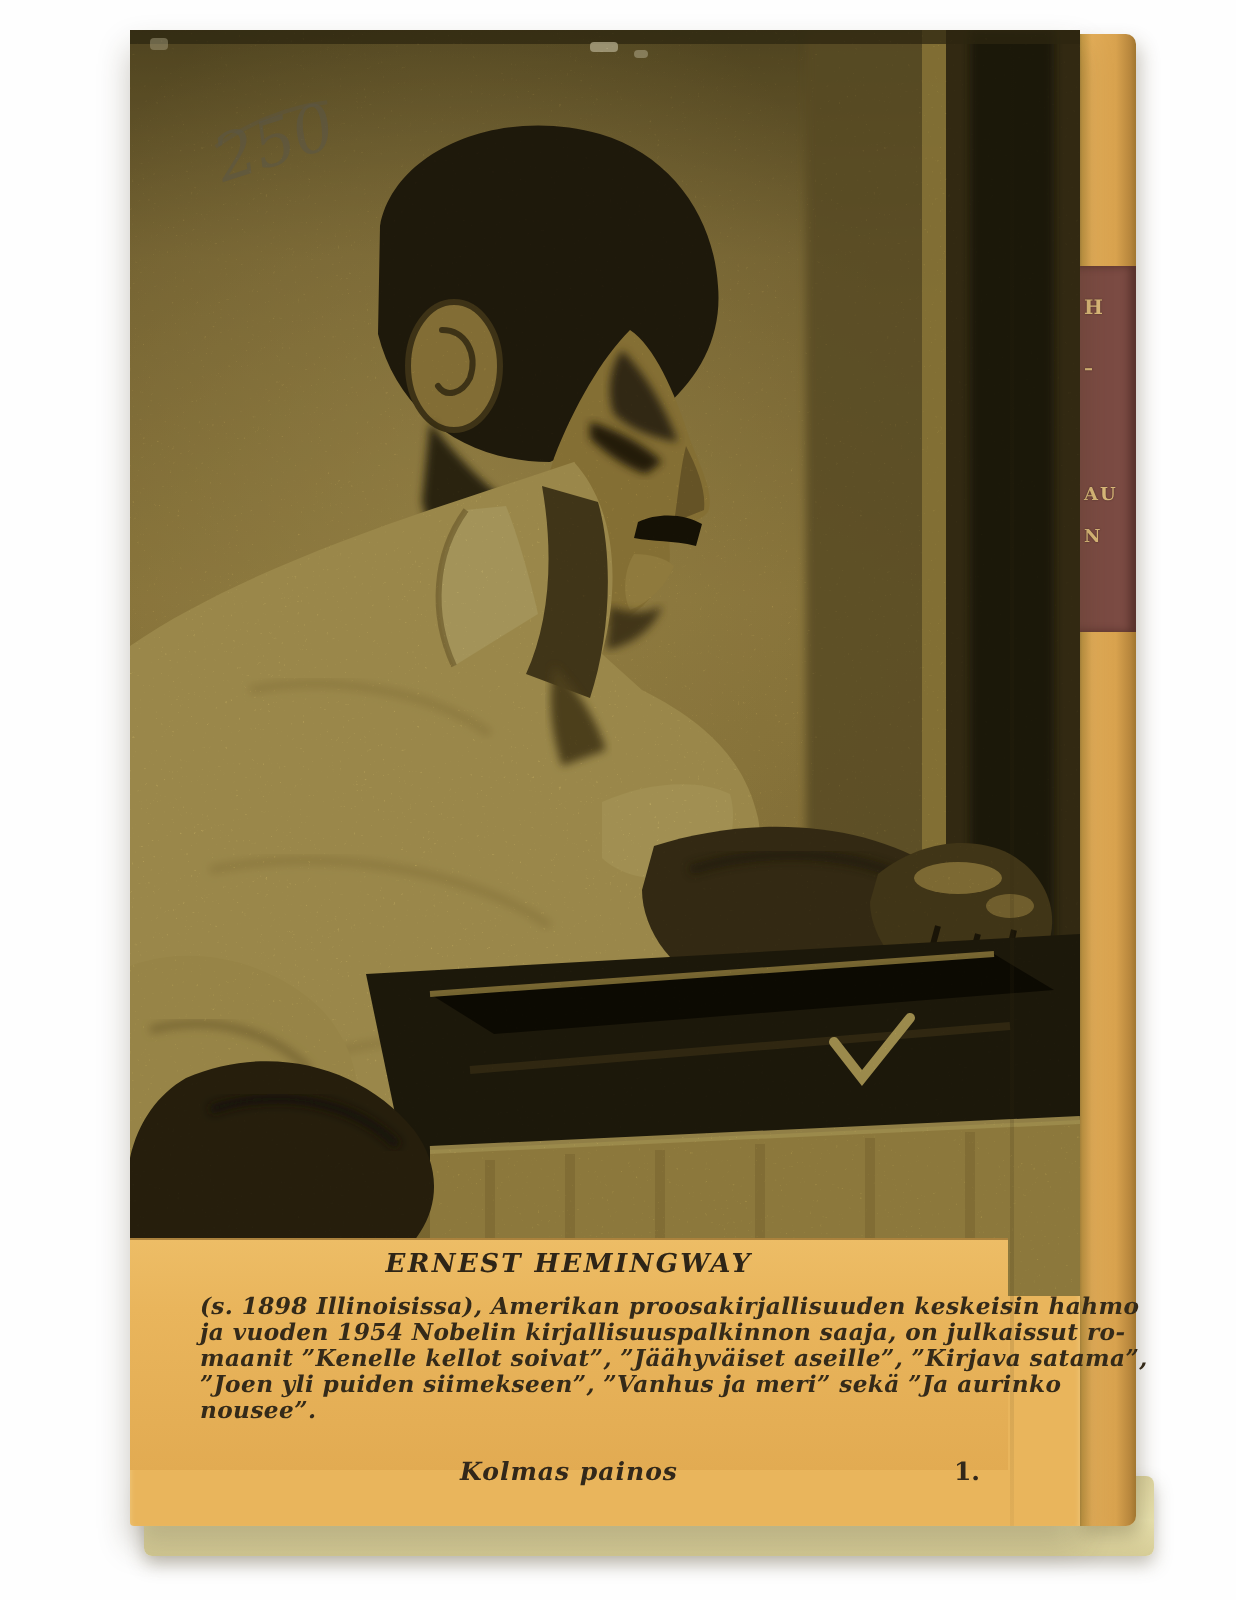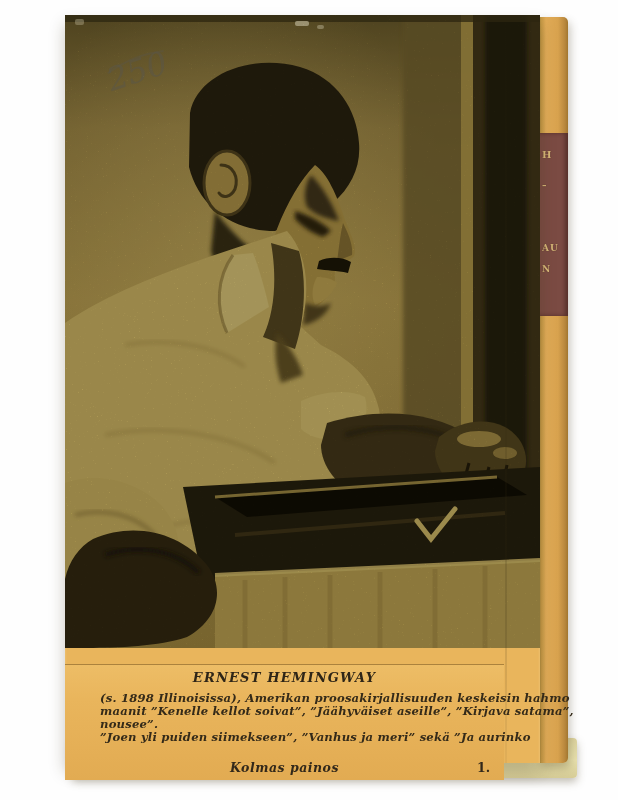--- a/index.html
+++ b/index.html
@@ -25,21 +25,21 @@
   .jacket{position:absolute;left:65px;top:15px;width:475px;height:748px;
           background:#e9b55c;border-radius:2px 0 0 2px;
           box-shadow:0 9px 16px rgba(60,50,25,.28), inset 0 2px 3px rgba(255,240,200,.35);}
   .photo{position:absolute;left:0;top:0;width:475px;height:633px;overflow:hidden;
          box-shadow:inset 4px 0 7px -3px rgba(255,235,170,.45), inset 0 -2px 2px rgba(40,30,10,.4);}
   .photo svg{display:block;}
   .crease{position:absolute;top:0;width:2px;height:748px;left:440px;
           background:linear-gradient(rgba(50,40,15,.0),rgba(50,40,15,.12) 30%,rgba(50,40,15,.16) 80%,rgba(50,40,15,.05));
           pointer-events:none;}
   
-  .caption{position:absolute;left:0;top:649px;width:439px;height:115px;
+  .caption{position:absolute;left:0;top:604px;width:439px;height:115px;
            background:linear-gradient(#edbd66,#e9b55c 30%,#e2ab52);
            border-top:1px solid rgba(90,70,30,.4);color:#32281a;}
   .caption-heading{margin-top:5px;text-align:center;font-weight:bold;font-style:italic;
                    font-size:13px;letter-spacing:1.2px;color:#2e2517;}
   .caption-par{margin:7px 20px 16px 35px;font-weight:bold;font-style:italic;
                font-size:11.6px;line-height:12.9px;color:#342a19;}
   .cap-line{text-align:justify;text-align-last:justify;white-space:nowrap;letter-spacing:.2px;}
   .cap-line.last{text-align-last:left;}
   .caption-footer{position:relative;margin-top:16px;height:16px;}
   .edition{position:absolute;left:0;right:0;text-align:center;font-weight:bold;font-style:italic;
@@ -162,23 +162,24 @@
         </g>
 
         <rect x="0" y="0" width="475" height="633" filter="url(#grain)" opacity="0.28"></rect>
       </svg>
     </div>
 
     <div class="caption">
       <div class="caption-heading">ERNEST HEMINGWAY</div>
       <div class="caption-par">
         <div class="cap-line">(s. 1898 Illinoisissa), Amerikan proosakirjallisuuden keskeisin hahmo</div>
+        <div class="cap-line">ja vuoden 1954 Nobelin kirjallisuuspalkinnon saaja, on julkaissut ro-</div>
         <div class="cap-line">maanit ”Kenelle kellot soivat”, ”Jäähyväiset aseille”, ”Kirjava satama”,</div>
+        <div class="cap-line">”Joen yli puiden siimekseen”, ”Vanhus ja meri” sekä ”Ja aurinko</div>
         <div class="cap-line last">nousee”.</div>
-        <div class="cap-line">”Joen yli puiden siimekseen”, ”Vanhus ja meri” sekä ”Ja aurinko</div>
       </div>
       <div class="caption-footer">
         <span class="edition">Kolmas painos</span>
         <span class="copy-number">1.</span>
       </div>
     </div>
 
     <div class="crease"></div>
   </div>
 

